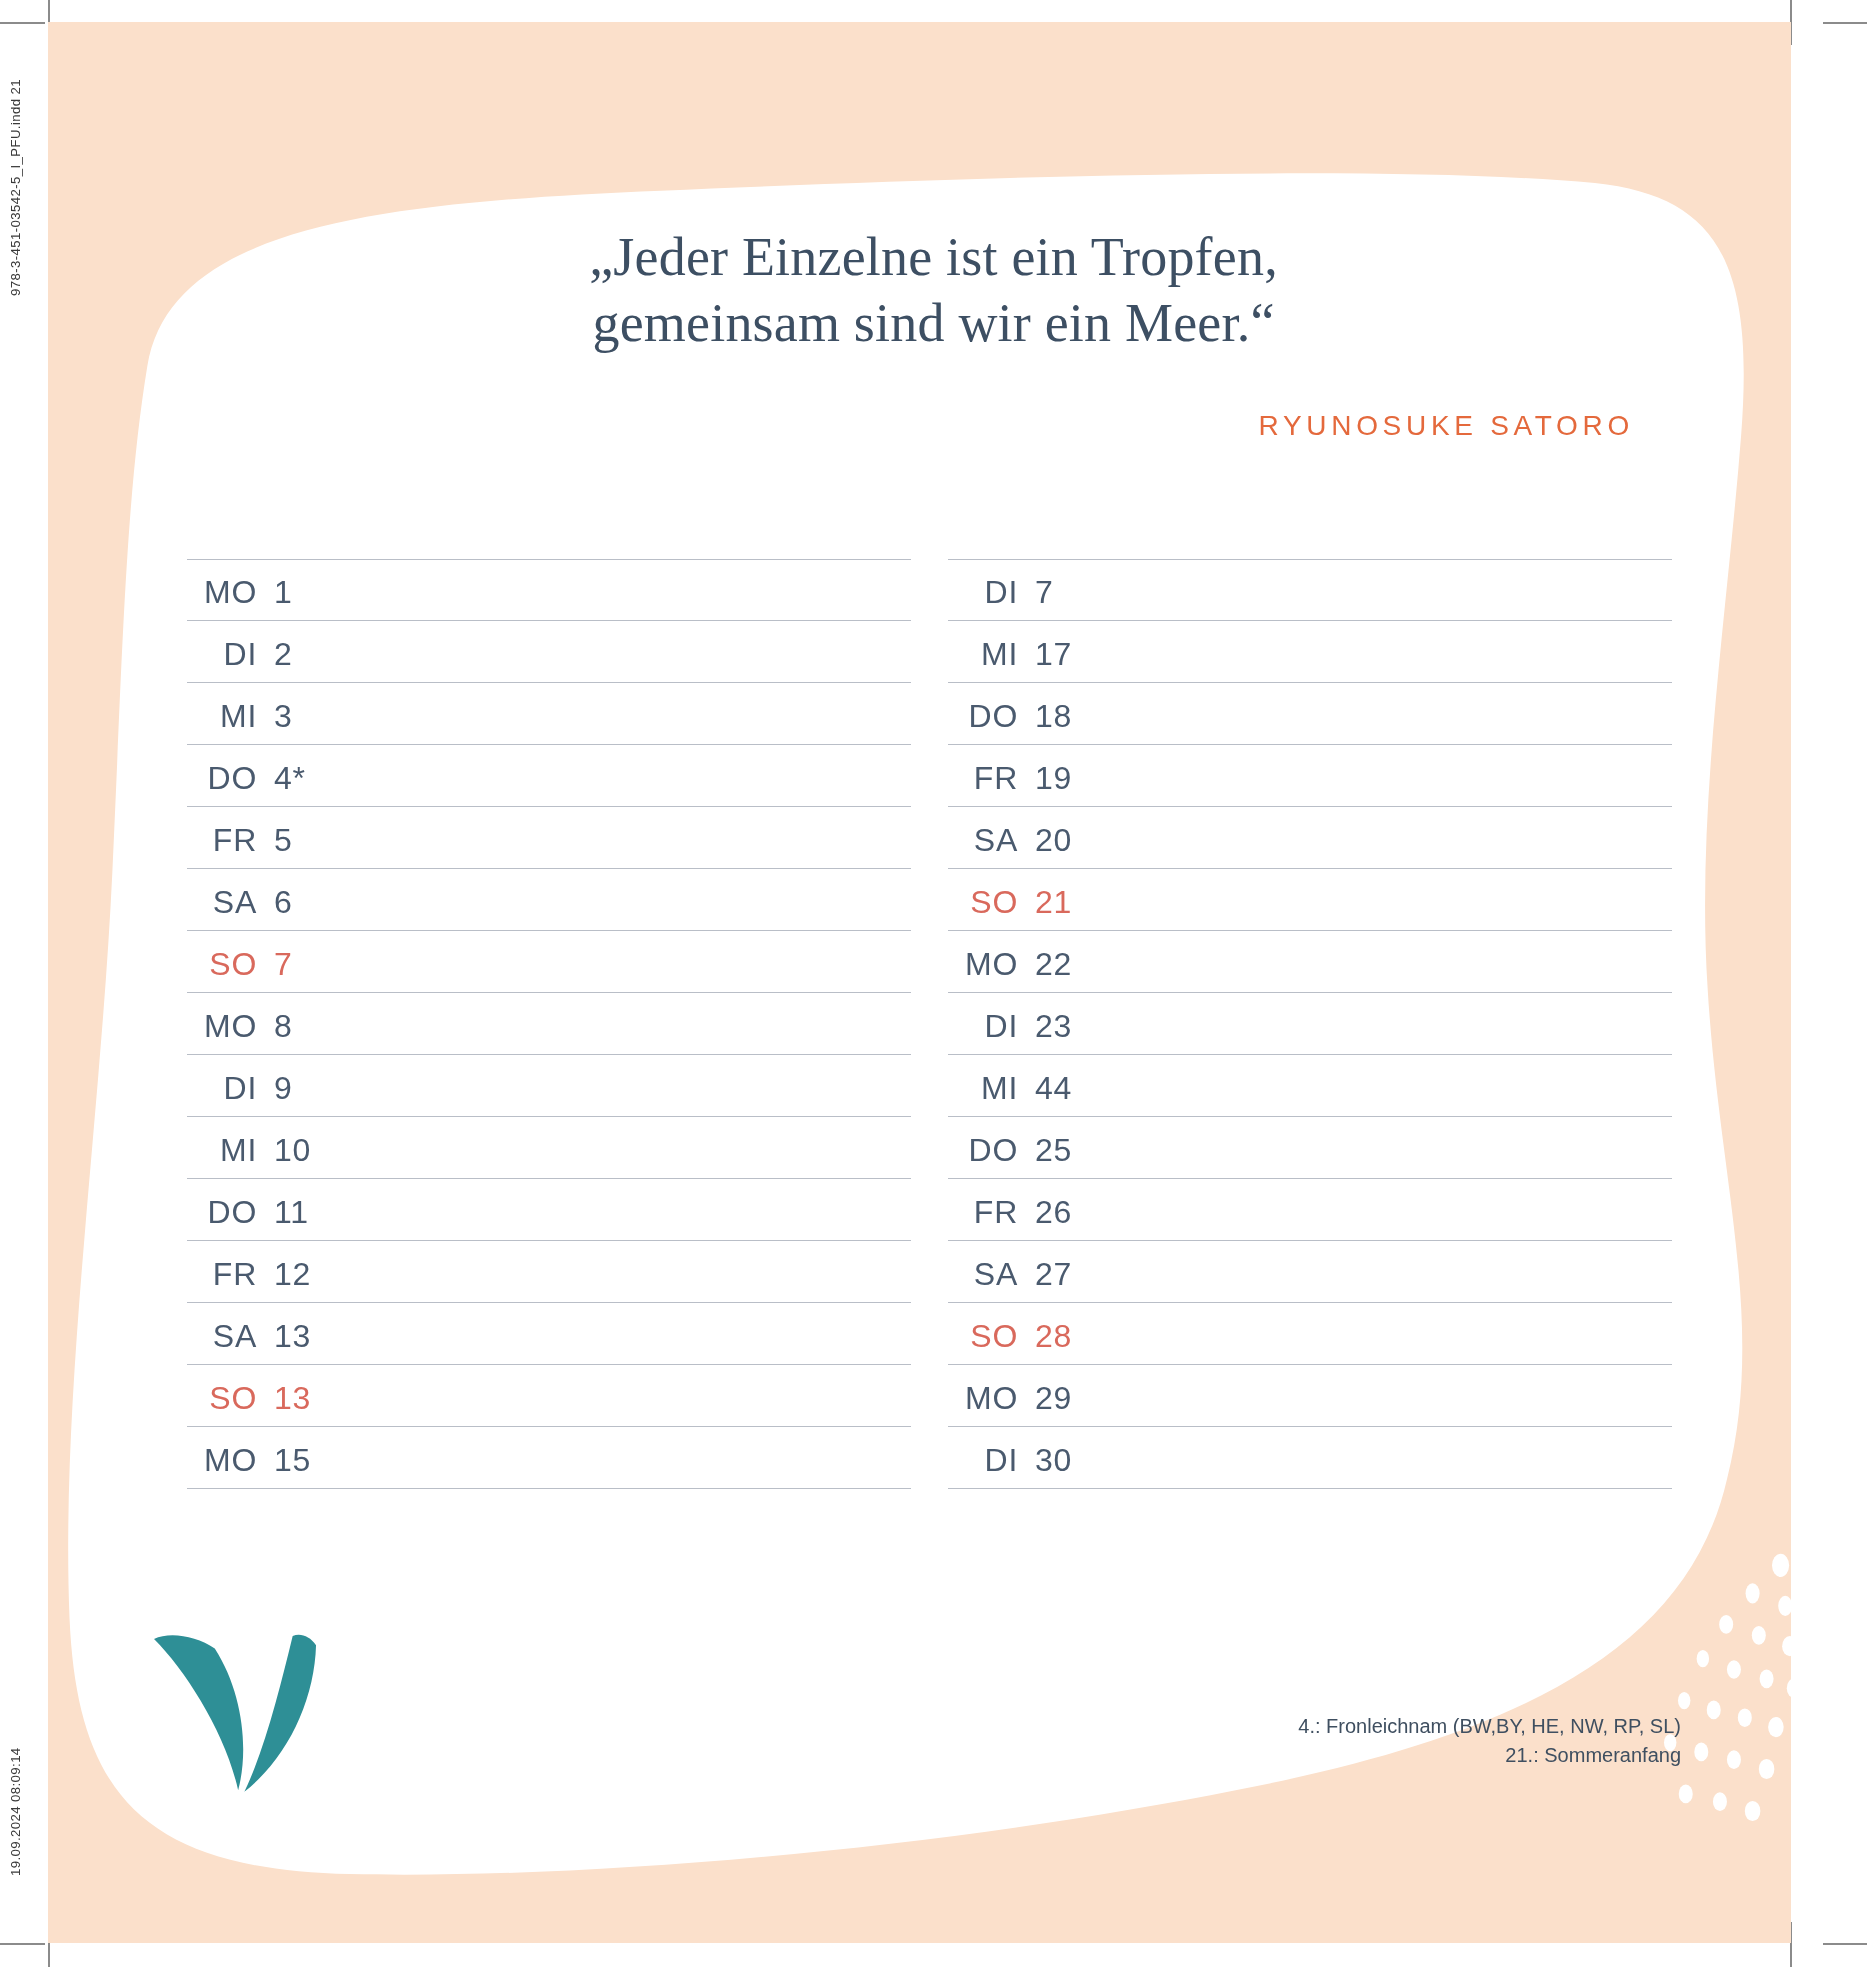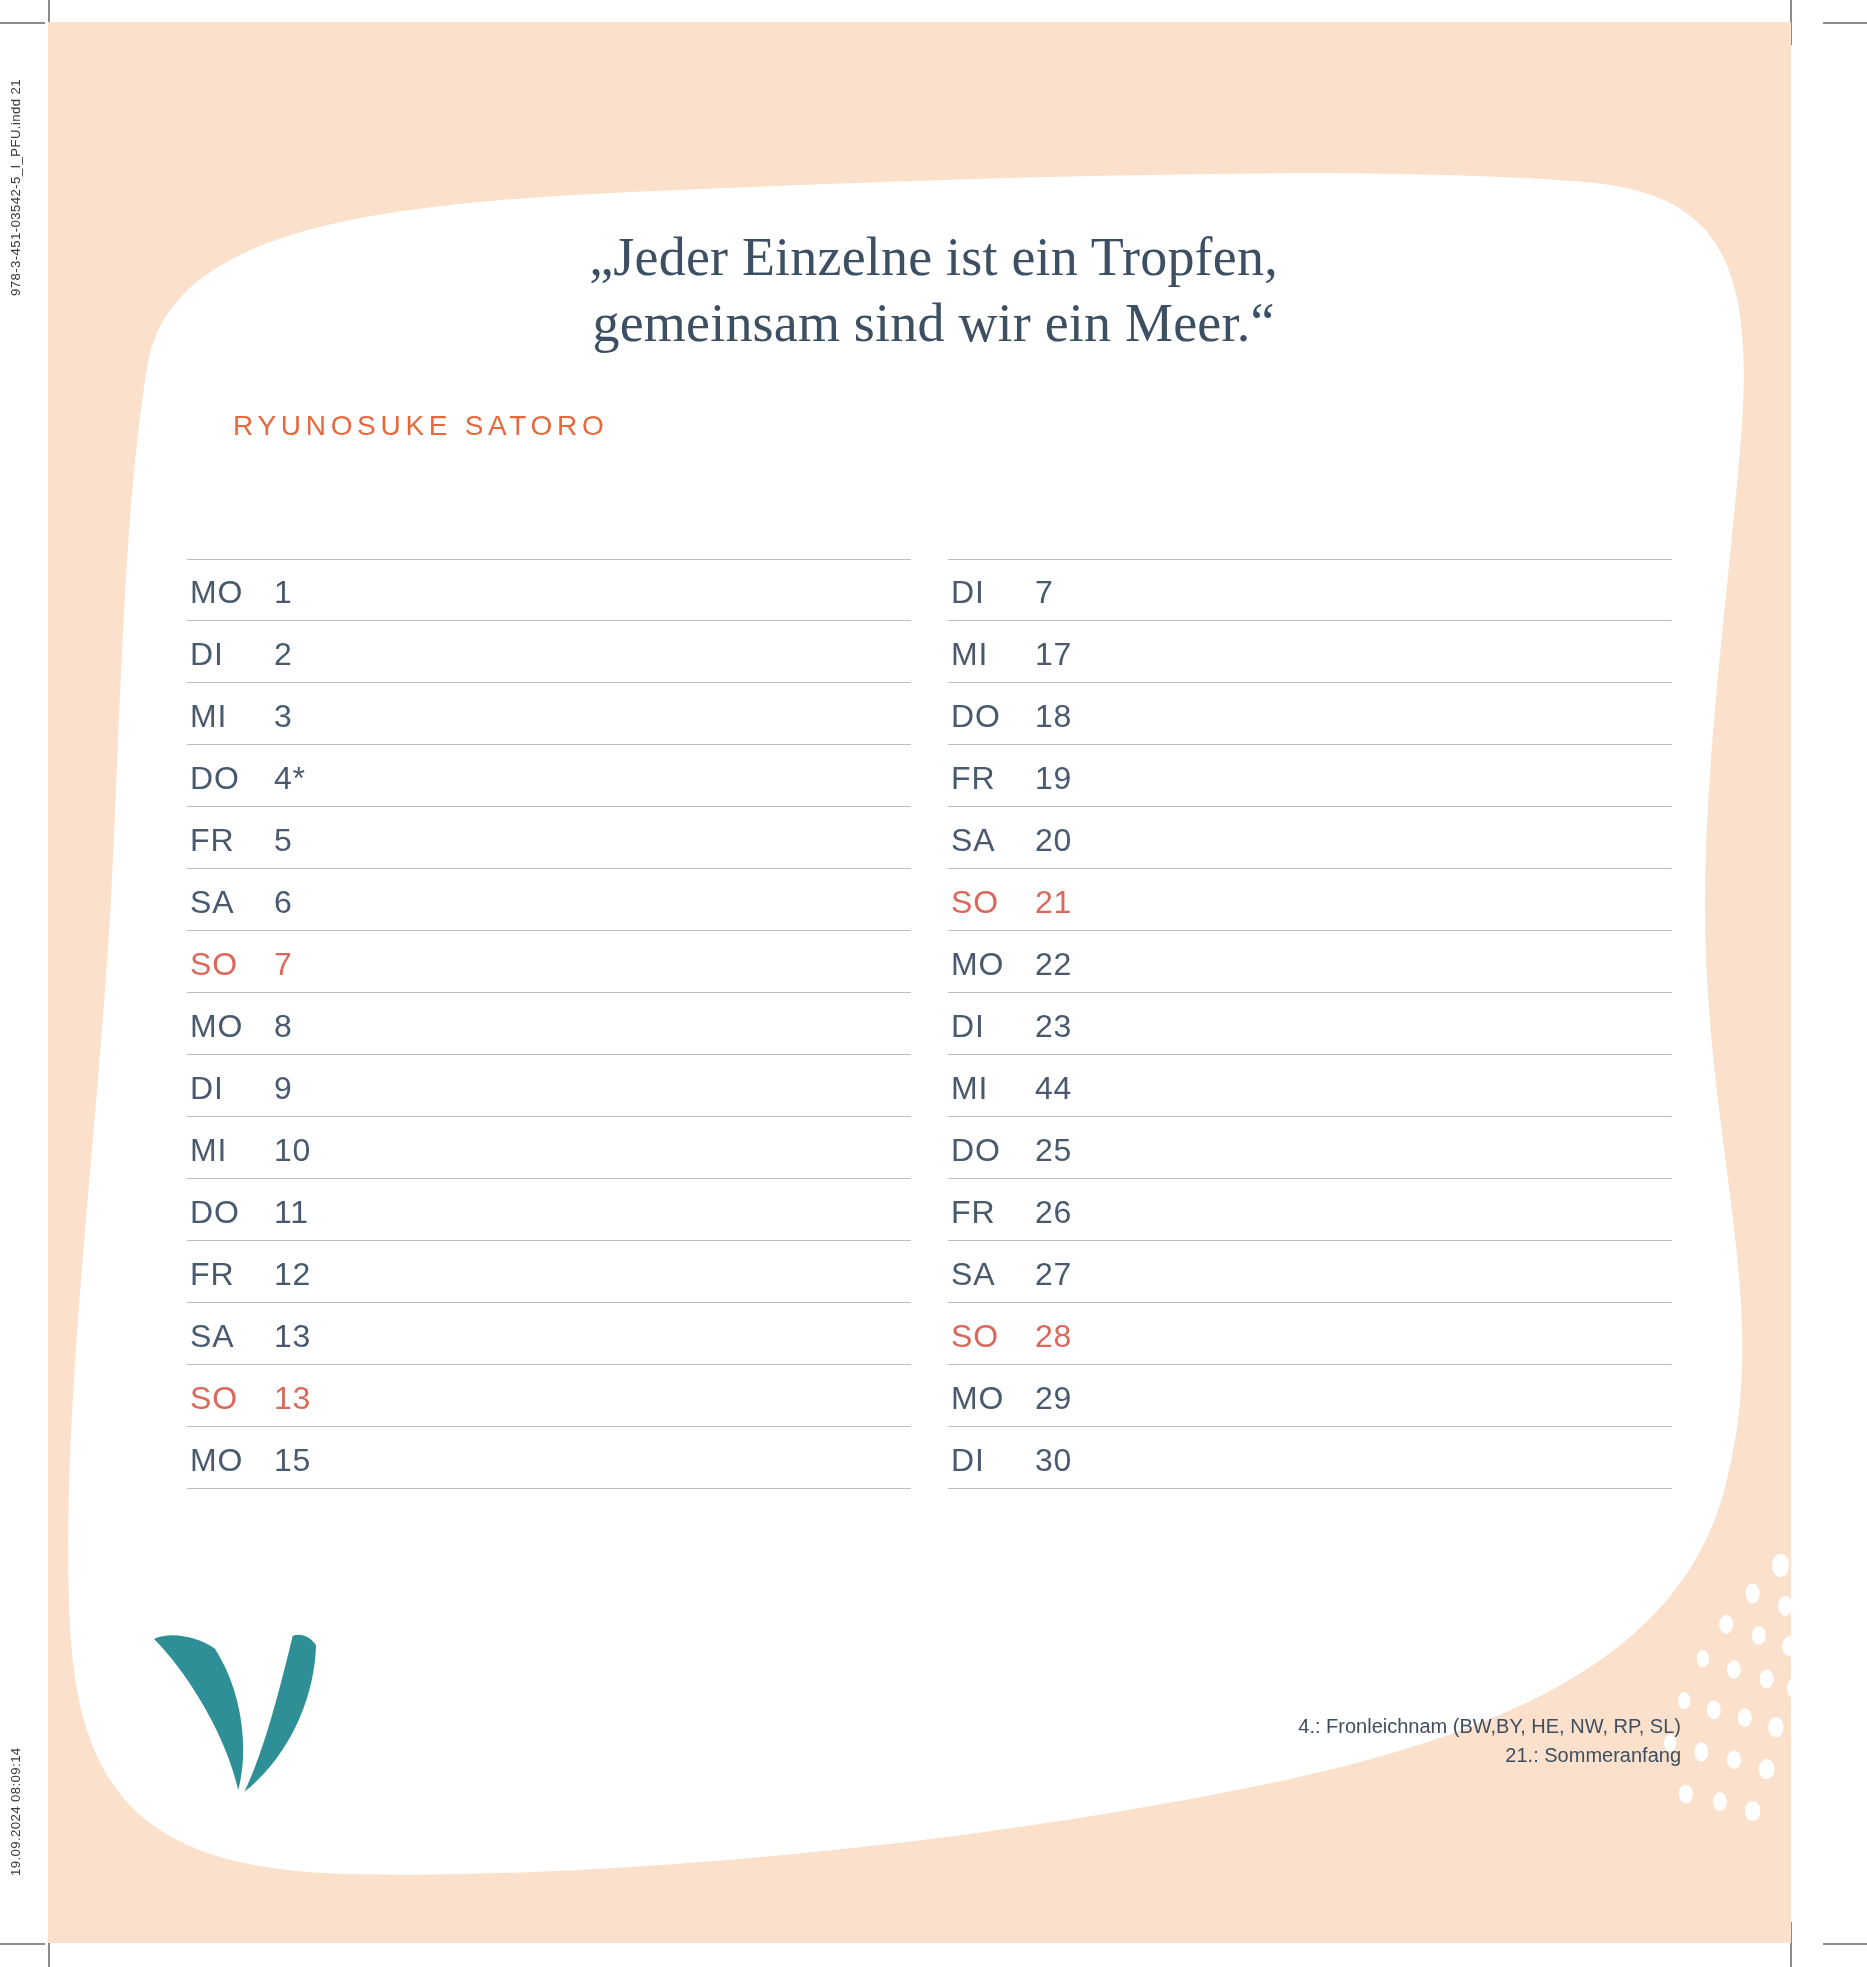--- a/index.html
+++ b/index.html
@@ -96,21 +96,21 @@
     color: #3d4f63;
     letter-spacing: 0.2px;
   }
   .quote-line { display: block; }
 
   .author {
     position: absolute;
     left: 233px;
     top: 410px;
     width: 1401px;
-    text-align: left;
+    text-align: right;
     font-family: "Liberation Sans", sans-serif;
     font-size: 28px;
     letter-spacing: 4.7px;
     color: #e4693c;
     font-weight: 400;
   }
 
   
   .day-col {
     position: absolute;
@@ -130,21 +130,21 @@
     border-top: 1.6px solid #b9bec7;
   }
   .dow, .dnum {
     position: absolute;
     bottom: 9.3px;
     font-family: "Liberation Sans", sans-serif;
     font-size: 32px;
     color: #4a5a6e;
     letter-spacing: 0.8px;
   }
-  .dow  { left: 3.1px;  width: 67px; text-align: left; }
+  .dow  { left: 3.1px;  width: 67px; text-align: right; }
   .dnum { left: 87px; }
   .sunday .dow, .sunday .dnum { color: #d9695c; }
 
   
   #month-logo {
     position: absolute;
     left: 140px;
     top: 1625px;
     width: 592px;
     height: 187px;

